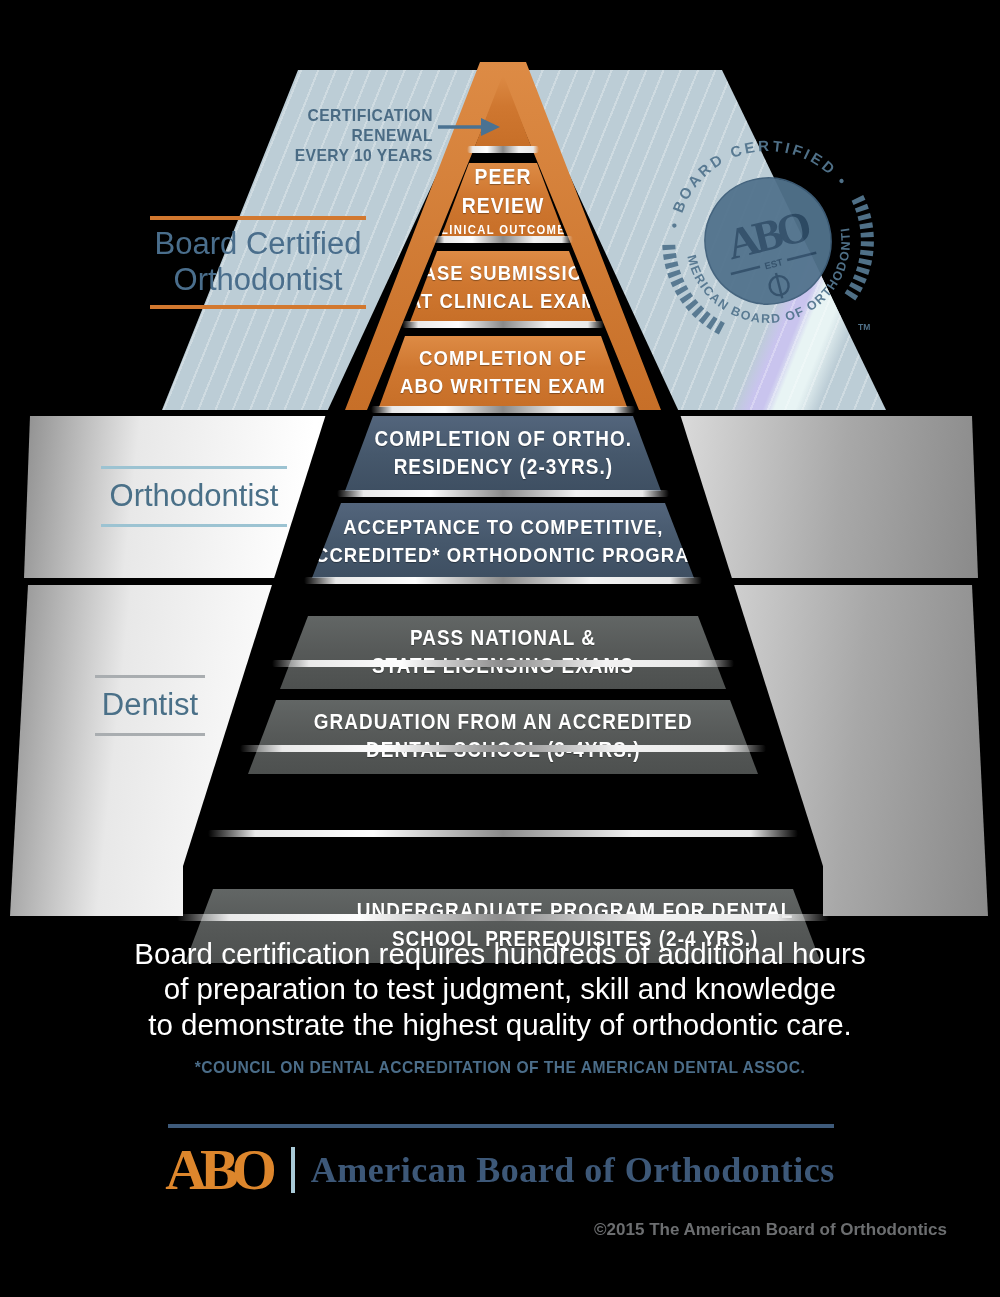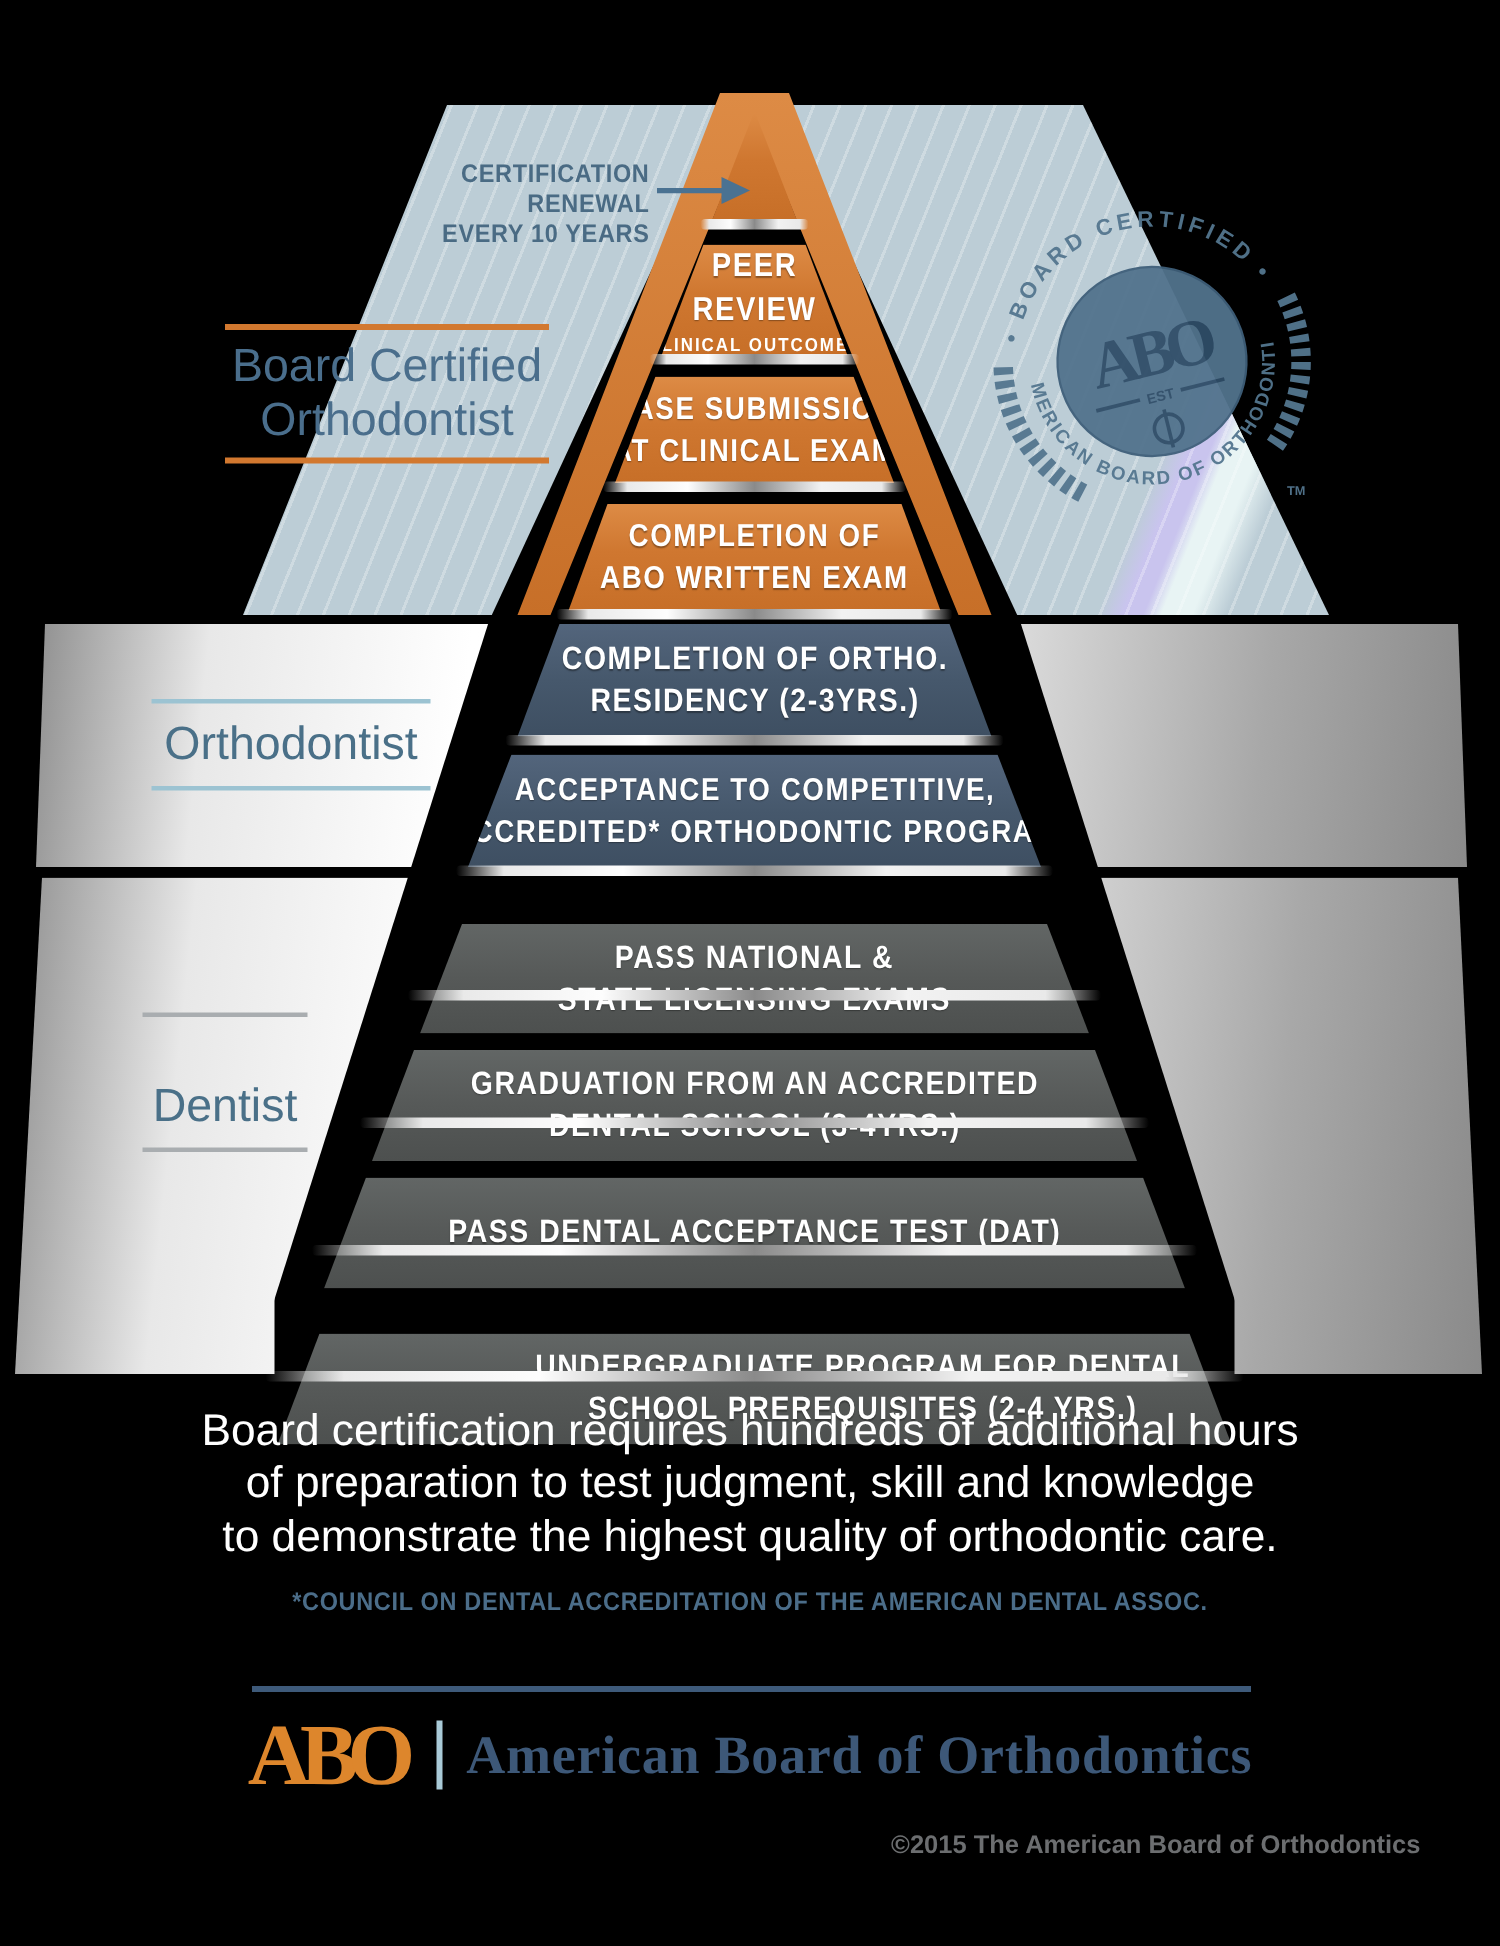--- a/index.html
+++ b/index.html
@@ -61,21 +61,21 @@
   .tier-label{position:absolute;text-align:center;}
   .tier-label .rule{height:4px;width:100%;}
   .tier-label .txt{
     white-space:pre-line;line-height:1.15;padding:6px 0 8px 0;
   }
   .bco .rule{background:#d2782f;}
   .bco .txt{font-size:31px;color:#4a6e8c;}
   .ortho .rule{background:#9cc3d2;height:2.5px;}
   .ortho .txt{font-size:31px;color:#4a7088;padding:9px 0 11px 0;}
   .dent .rule{background:#a9adb0;height:2.5px;}
-  .dent .txt{font-size:31px;color:#4a7088;padding:9px 0 11px 0;margin-top:32px;}
+  .dent .txt{font-size:31px;color:#4a7088;padding:9px 0 11px 0;}
 
   
   .cert-renewal{
     position:absolute;left:248px;top:106px;width:185px;text-align:right;
     color:#4a6b84;font-weight:700;font-size:17px;line-height:1.18;
     letter-spacing:.5px;transform:scaleX(.92);transform-origin:right center;
     white-space:pre-line;
   }
   .arrow-svg{position:absolute;left:0;top:0;}
 
@@ -169,23 +169,20 @@
 STATE LICENSING EXAMS</div>
   </div>
   <div class="silver" style="top:598px;left:89px;width:462px;"></div>
 
   <div class="level tier-gray" style="top:610px;height:74px;clip-path:polygon(93px 0,547px 0,575px 74px,65px 74px);">
     <div class="lvl-label" style="font-size:21.5px;">GRADUATION FROM AN ACCREDITED
 DENTAL SCHOOL (3-4YRS.)</div>
   </div>
   <div class="silver" style="top:683px;left:57px;width:526px;"></div>
 
-  <div class="level tier-gray" style="top:695px;height:74px;clip-path:polygon(61px 0,579px 0,607px 74px,33px 74px);">
-    <div class="lvl-label" style="font-size:21.5px;">PASS DENTAL ACCEPTANCE TEST (DAT)</div>
-  </div>
   <div class="silver" style="top:768px;left:25px;width:590px;"></div>
 
   <div class="level tier-gray" style="top:799px;height:74px;clip-path:polygon(30px 0,610px 0,638px 74px,2px 74px);align-items:flex-end;">
     <div class="lvl-label" style="font-size:21.5px;">UNDERGRADUATE PROGRAM FOR DENTAL
 SCHOOL PREREQUISITES (2-4 YRS.)</div>
   </div>
   <div class="silver" style="top:852px;left:-6px;width:652px;"></div>
 </div>
 
 <div class="cert-renewal">CERTIFICATION RENEWAL

